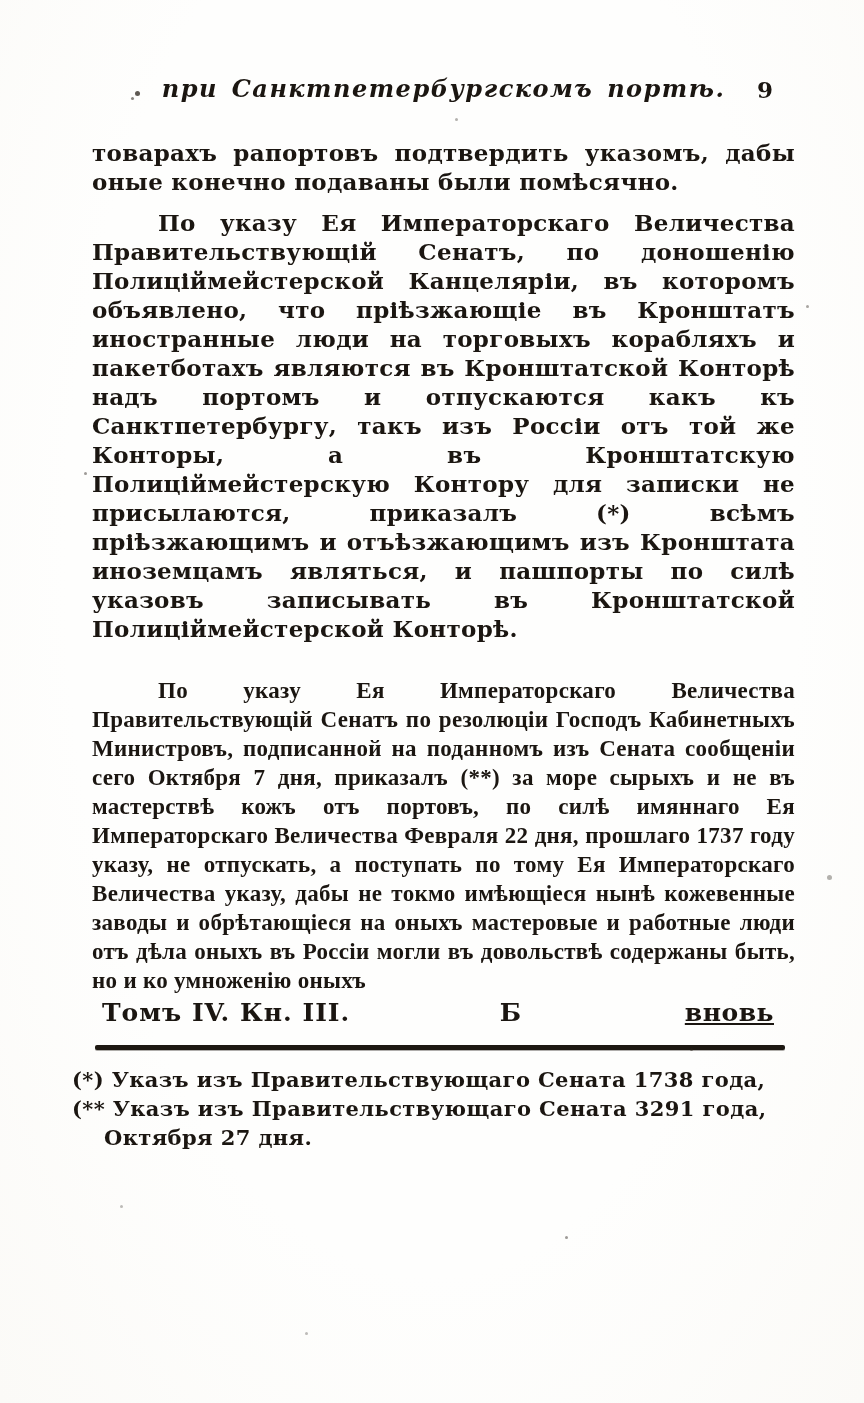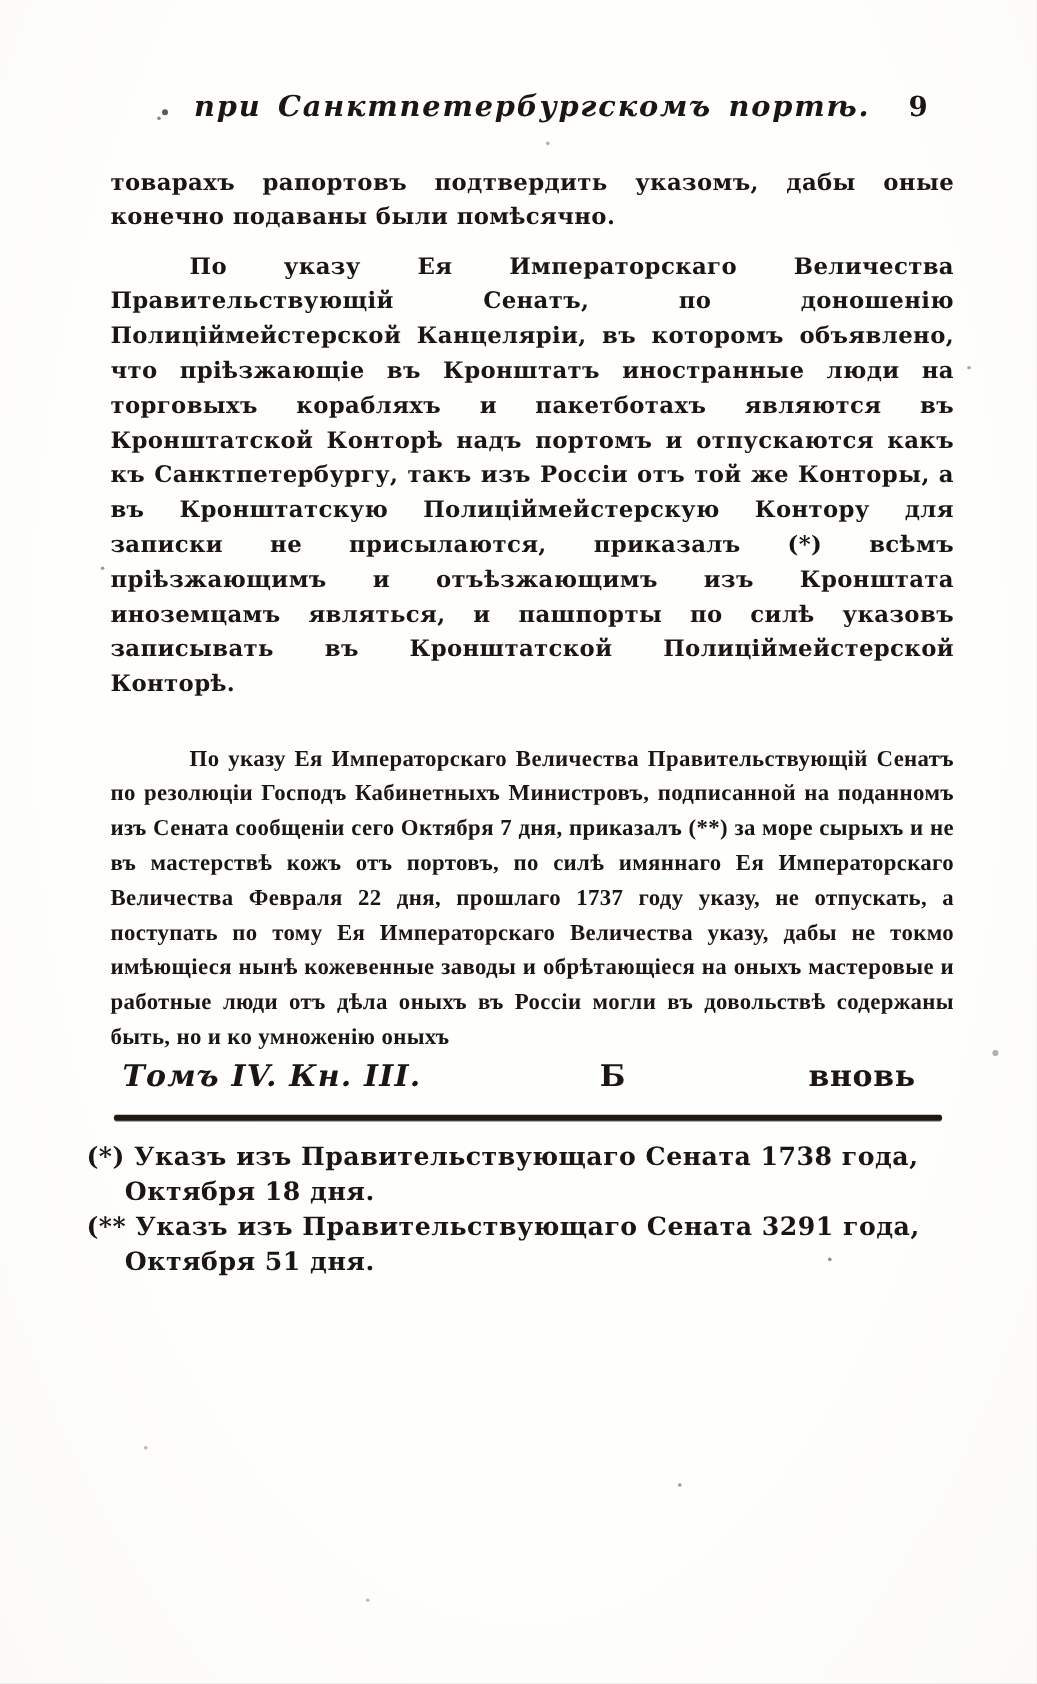--- a/index.html
+++ b/index.html
@@ -33,41 +33,41 @@
     right: 22px;
     top: 1px;
     font-style: normal;
     font-size: 23px;
     letter-spacing: 0;
   }
 
   
   .body-text {
     margin: 32px 69px 0 92px;
-    font-size: 19px;
+    font-size: 23px;
     line-height: 29px;
     text-align: justify;
     letter-spacing: 0.3px;
   }
   .body-text p { margin: 0; }
   .body-text p.p1 { margin-bottom: 12px; }
   .body-text p.p2 { margin-bottom: 33px; text-indent: 66px; }
   .body-text p.p3 { margin-bottom: 0;  text-indent: 66px; font-family: Liberation Serif, serif; }
 
   
   .signature-line {
     position: relative;
     margin: 3px 69px 0 92px;
     height: 30px;
     font-size: 25px;
     line-height: 29px;
   }
-  .sig-volume { position: absolute; left: 10px; font-style: italic; letter-spacing: 1px; }
+  .sig-volume { position: absolute; left: 10px; letter-spacing: 1px; }
   .sig-mark   { position: absolute; left: 58%; }
-  .sig-catchword { position: absolute; right: 32px; letter-spacing: 0.5px; }
+  .sig-catchword { position: absolute; right: 21px; letter-spacing: 0.5px; text-decoration: underline; }
 
   
   .rule {
     margin: 17px 0 0 95px;
     width: 690px;
     height: 5px;
     background: #1d1812;
     border: none;
     border-radius: 2px;
     box-shadow: 0 1px 0 rgba(29,24,18,0.35);
@@ -123,23 +123,22 @@
     <span class="sig-volume">Томъ IV. Кн. III.</span>
     <span class="sig-mark">Б</span>
     <span class="sig-catchword">вновь</span>
   </div>
 
   <div class="rule"></div>
 
   <div class="footnotes">
     <div class="footnote">
       <div>(*) Указъ изъ Правительствующаго Сената 1738 года,</div>
-      <div class="fn-cont">Октября 18 дня.</div>
     </div>
     <div class="footnote">
       <div>(** Указъ изъ Правительствующаго Сената 3291 года,</div>
-      <div class="fn-cont">Октября 51 дня.</div>
+      <div class="fn-cont">Октября 27 дня.</div>
     </div>
   </div>
 
   <div class="specks"></div>
 
 </div>
 
 </body></html>

